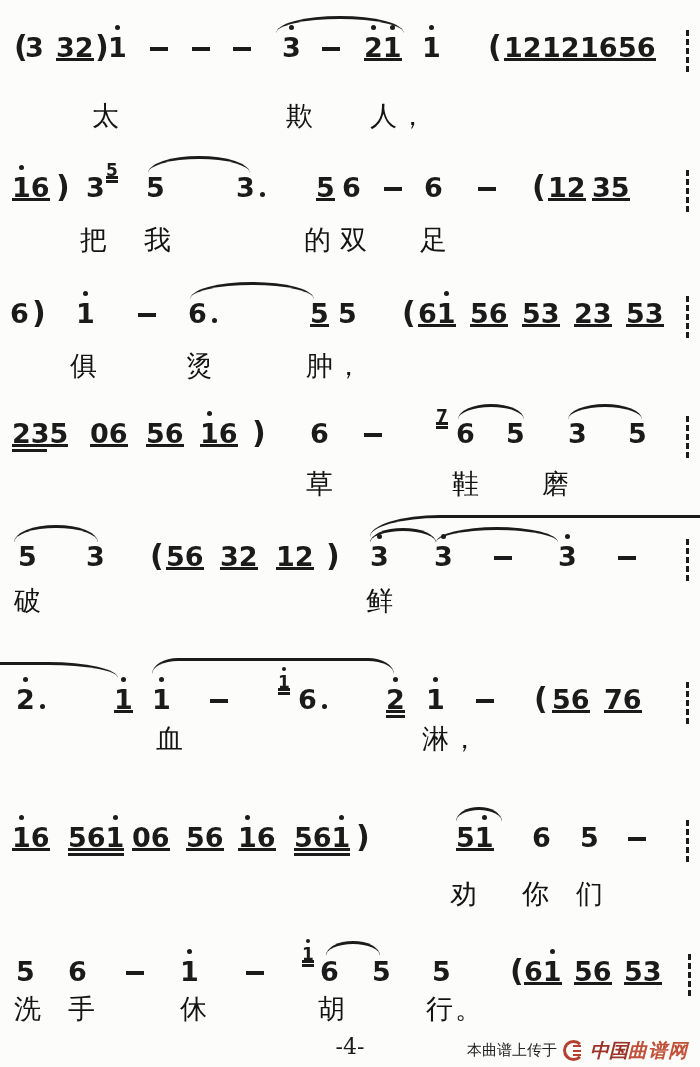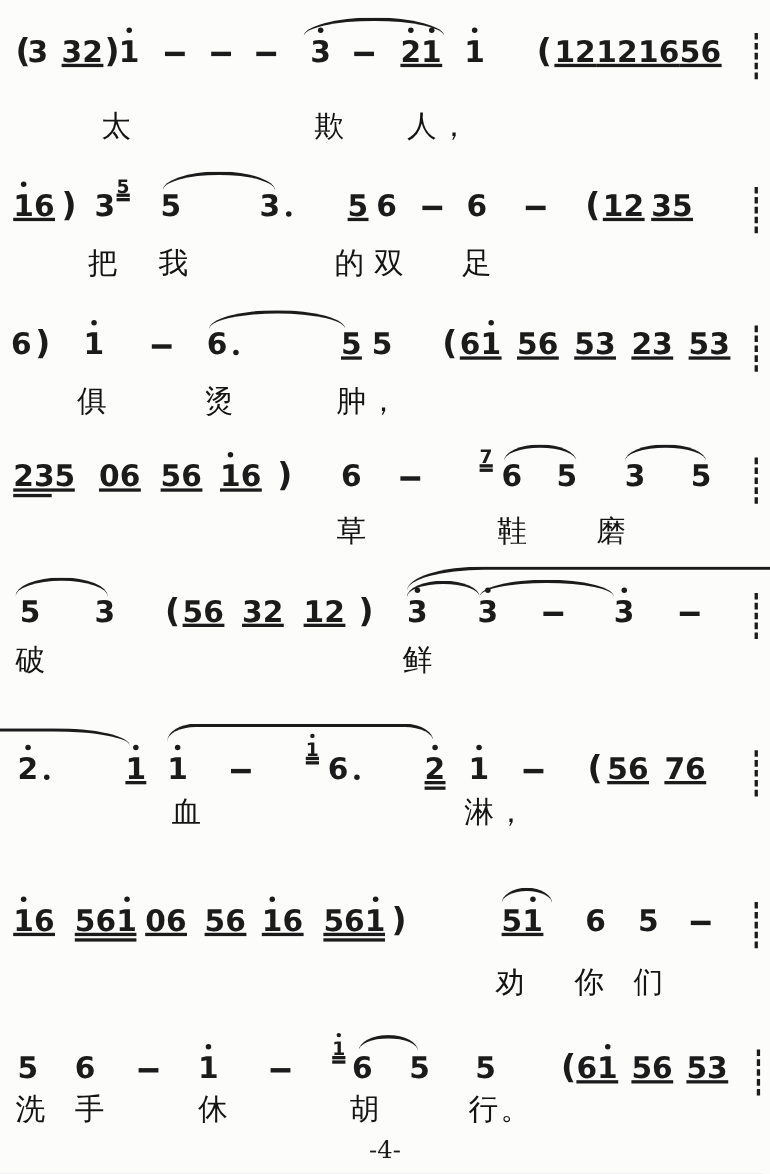--- a/index.html
+++ b/index.html
@@ -446,13 +446,18 @@
         <div class="slur arc" style="left: 326px; top: 941px; width: 54px; height: 13px;"></div>
         <div class="barline" style="left: 688px; top: 954px;"></div>
         <div class="lyr" style="left: 14px; top: 995px;">洗</div>
         <div class="lyr" style="left: 68px; top: 995px;">手</div>
         <div class="lyr" style="left: 180px; top: 995px;">休</div>
         <div class="lyr" style="left: 318px; top: 995px;">胡</div>
         <div class="lyr" style="left: 426px; top: 995px;">行。</div>
       </div>
     </div>
   <div class="pagenum">-4-</div>
+  <div class="wm">
+    <span class="wm-prefix">本曲谱上传于</span>
+    <span class="wm-logo"></span>
+    <span class="wm-site"><span class="wm-site-bold">中国</span><span class="wm-site-rest">曲谱网</span></span>
+  </div>
 </div>
 
 </body></html>

